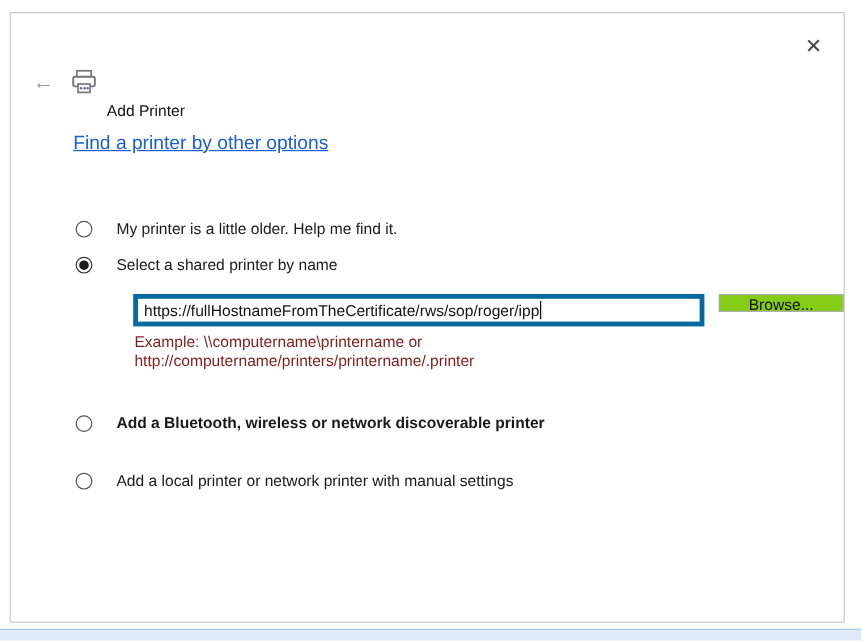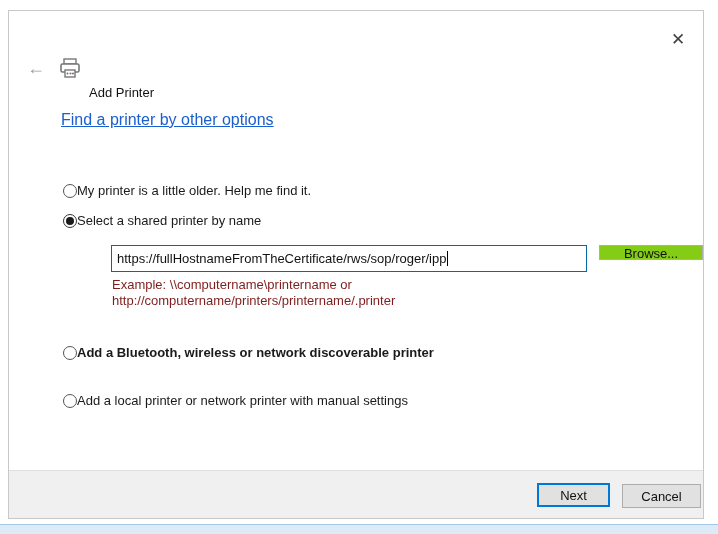--- a/index.html
+++ b/index.html
@@ -18,30 +18,30 @@
   
   .hdr { position:absolute; left:18px; top:42px; height:30px; display:flex; align-items:center; }
   .back-arrow { color:#9d9d9d; font-size:18px; width:26px; text-align:left; }
   .printer-ico { margin:0 8px 0 6px; display:inline-flex; }
   .hdr-title { font-size:13px; color:#111;margin-top:48px; }
 
   
   .page-heading { position:absolute; left:52px; top:100px; font-size:16px; color:#1a5fd0;text-decoration:underline; }
 
   
-  .opt { position:absolute; left:54px; display:flex; align-items:center; gap:0; font-size:13px; color:#1a1a1a; }
+  .opt { position:absolute; left:54px; display:flex; align-items:center; gap:20px; font-size:13px; color:#1a1a1a; }
   .radio { width:14px; height:14px; border:1px solid #555; border-radius:50%;
            background:#fff; flex:0 0 14px; position:relative; }
   .radio.checked { border-color:#333; }
   .radio.checked::after { content:""; position:absolute; left:2px; top:2px; width:8px; height:8px;
                           border-radius:50%; background:#1a1a1a; }
 
   
   .name-box { position:absolute; left:102px; top:234px; width:476px; height:27px;
-              border:1px solid #0369a1; background:#fff; display:flex; align-items:center;
+              border:4px solid #0369a1; background:#fff; display:flex; align-items:center;
               padding:0 5px; font-size:13px; color:#111; white-space:nowrap; overflow:hidden; }
   .caret { display:inline-block; width:1px; height:15px; background:#000; margin-left:1px; }
   .browse-btn { position:absolute; left:590px; top:234px; width:104px; height:15px;
                 background:#84cc16; border:1px solid #adadad; font-size:13px; color:#111;
                 display:flex; justify-content:center; }
 
   .example { position:absolute; left:103px; top:266px; font-size:13px; line-height:16px; color:#7f1d1d; }
 
   
   .footer { position:absolute; left:0; bottom:0; width:100%; height:48px;
@@ -122,26 +122,18 @@
     <div class="opt" style="top:334px;font-weight:bold;">
       <span class="radio"></span>
       <span>Add a Bluetooth, wireless or network discoverable printer</span>
     </div>
 
     <div class="opt" style="top:382px;">
       <span class="radio"></span>
       <span>Add a local printer or network printer with manual settings</span>
     </div>
 
-    <div class="footer">
-      <div class="btn btn-next">
-        <span>Next</span>
-      </div>
-      <div class="btn btn-cancel">
-        <span>Cancel</span>
-      </div>
-    </div>
 
   </div>
 
   <div class="bottom-strip"></div>
 
 </div>
 
 </body></html>

